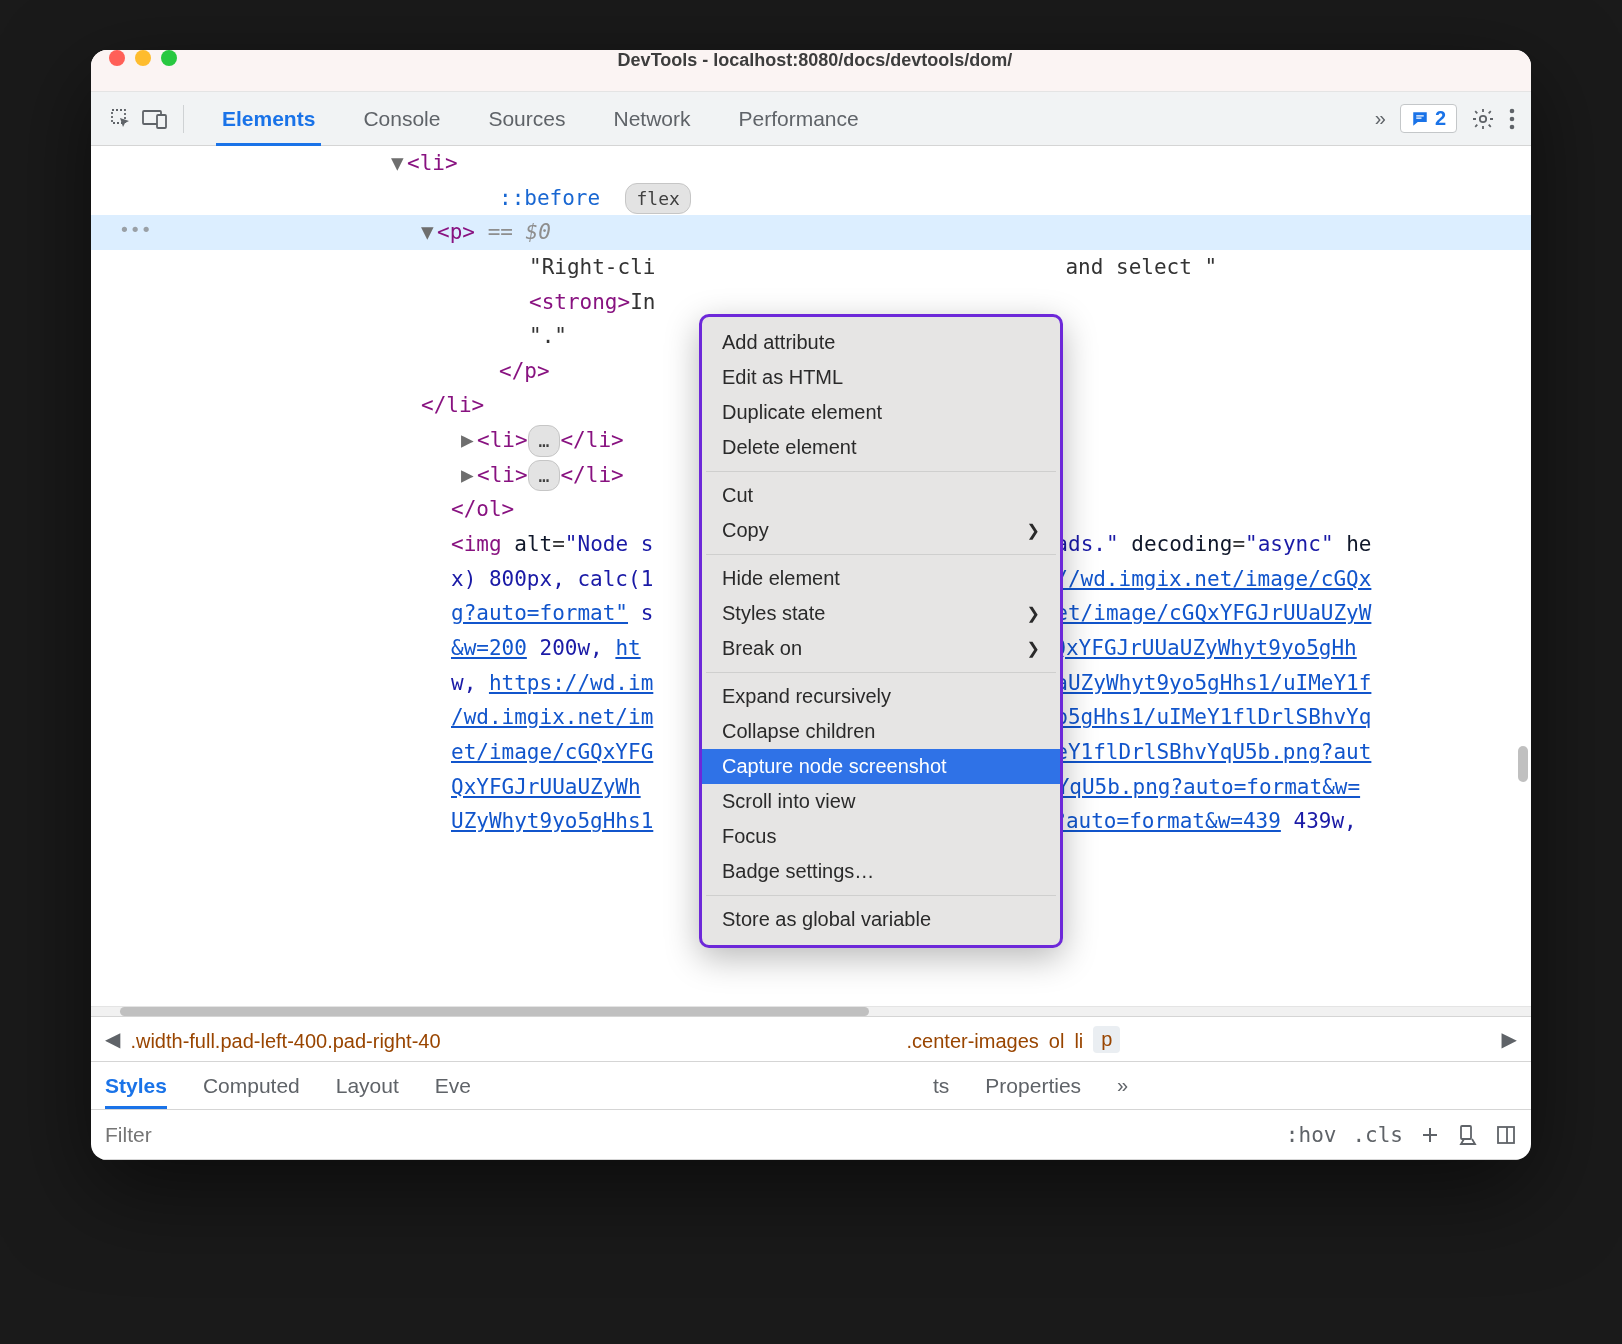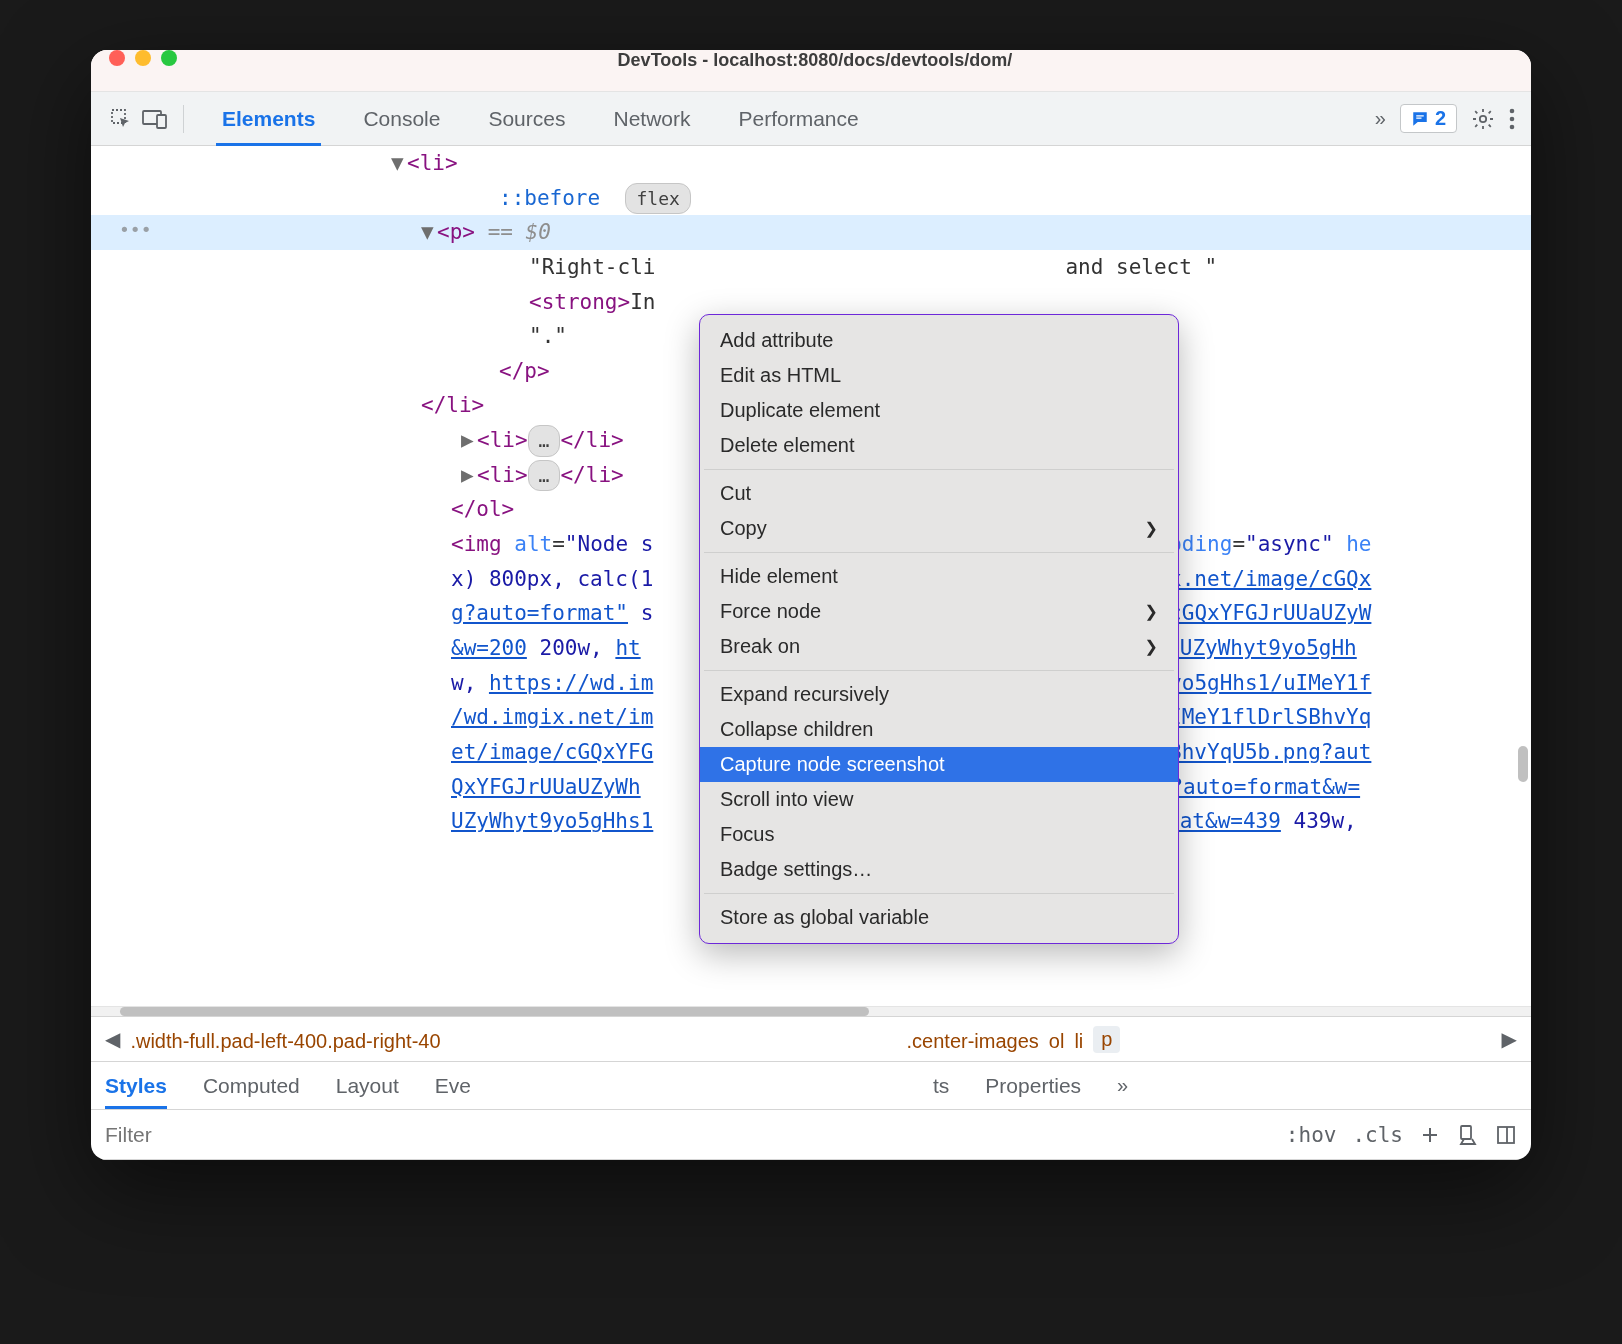--- a/index.html
+++ b/index.html
@@ -26,21 +26,21 @@
 .issues{display:flex;align-items:center;gap:6px;background:#fff;border:1px solid #c4c7c9;border-radius:4px;padding:2px 10px;color:#1a73e8;font-size:20px;font-weight:600}
 .gear,.dots{color:#5f6368;font-size:22px}
 
 
 .dom{flex:1;overflow:hidden;font-family:Menlo,Consolas,monospace;font-size:21px;line-height:1.65;color:#333;position:relative}
 .dom .line{padding-left:110px;white-space:nowrap}
 .dom .sel{background:#dceeff}
 .dom .gut{position:absolute;left:28px;color:#9aa0a6;font-size:18px}
 .t{color:#881280}
 .angle{color:#881280}
-.attr{color:#3b82f6}
+.attr{color:#0f172a}
 .val{color:#1a1aa6}
 .pseudo{color:#1967d2}
 .badge{background:#e3e3e3;border:1px solid #c6c6c6;border-radius:12px;padding:0px 10px;font-size:18px;color:#404040;display:inline-block}
 .ghost{color:#8e8e8e;font-style:italic}
 .tri{color:#6e6e6e;display:inline-block;width:16px}
 .link{color:#1155cc;text-decoration:underline}
 
 
 .hscroll{height:10px;background:#f1f1f1;border-top:1px solid #e4e4e4}
 .hscroll .bar{height:100%;width:52%;background:#c0c0c0;border-radius:5px;margin-left:2%}
@@ -50,21 +50,21 @@
 .ptab.active{background:#eaeef2;border-radius:4px;padding:2px 8px}
 .styletabs{height:48px;display:flex;align-items:center;padding:0 14px;gap:36px;font-size:21px;color:#5f6368;border-bottom:1px solid #d5d5d5}
 .styletab.act{color:#1a73e8;font-weight:600;position:relative}
 .styletab.act::after{content:"";position:absolute;left:0;right:0;bottom:-11px;height:3px;background:#1a73e8}
 .filter{height:50px;display:flex;align-items:center;padding:0 14px;gap:16px;font-size:21px;border-bottom:1px solid #d5d5d5}
 .filter input{flex:1;border:none;outline:none;font-size:21px;color:#ec4899}
 .filter .mono{font-family:Menlo,monospace;color:#5f6368}
 .filter .ic{color:#5f6368;font-size:22px}
 
 
-.menu{position:absolute;left:608px;top:264px;width:480px;background:#e6e5e4;border:1px solid #6d28d9;border-radius:10px;box-shadow:0 10px 34px rgba(0,0,0,.28);padding:8px 0;font-size:20px;color:#2a2a2a}
+.menu{position:absolute;left:608px;top:264px;width:364px;background:#e6e5e4;border:3px solid #6d28d9;border-radius:10px;box-shadow:0 10px 34px rgba(0,0,0,.28);padding:8px 0;font-size:20px;color:#2a2a2a}
 .mi{padding:6px 20px;display:flex;align-items:center;justify-content:space-between;cursor:default}
 .mi.dis{color:#9a9a9a}
 .mi.hl{background:#2f72e7;color:#fff}
 .msep{height:1px;background:#cfcfce;margin:6px 4px}
 .subarrow{font-size:16px}
 
 
 .vthumb{position:absolute;right:3px;top:600px;width:10px;height:36px;background:#c0c0c0;border-radius:5px}
 svg{display:block}
 </style>
@@ -224,21 +224,21 @@
       </div>
       <div class="mi">
         <span>Copy</span>
         <span class="subarrow">❯</span>
       </div>
       <div class="msep"></div>
       <div class="mi">
         <span>Hide element</span>
       </div>
       <div class="mi">
-        <span>Force node</span>
+        <span>Styles state</span>
         <span class="subarrow">❯</span>
       </div>
       <div class="mi">
         <span>Break on</span>
         <span class="subarrow">❯</span>
       </div>
       <div class="msep"></div>
       <div class="mi">
         <span>Expand recursively</span>
       </div>

